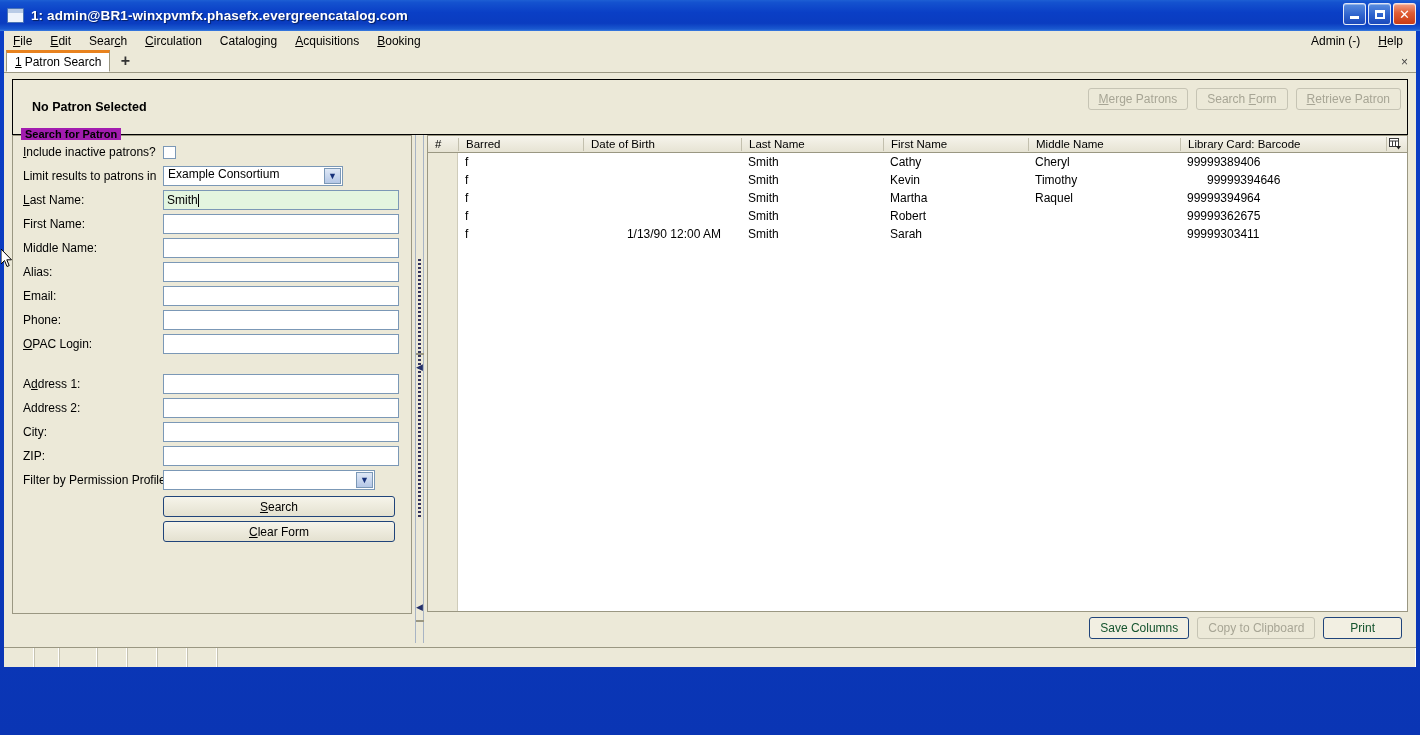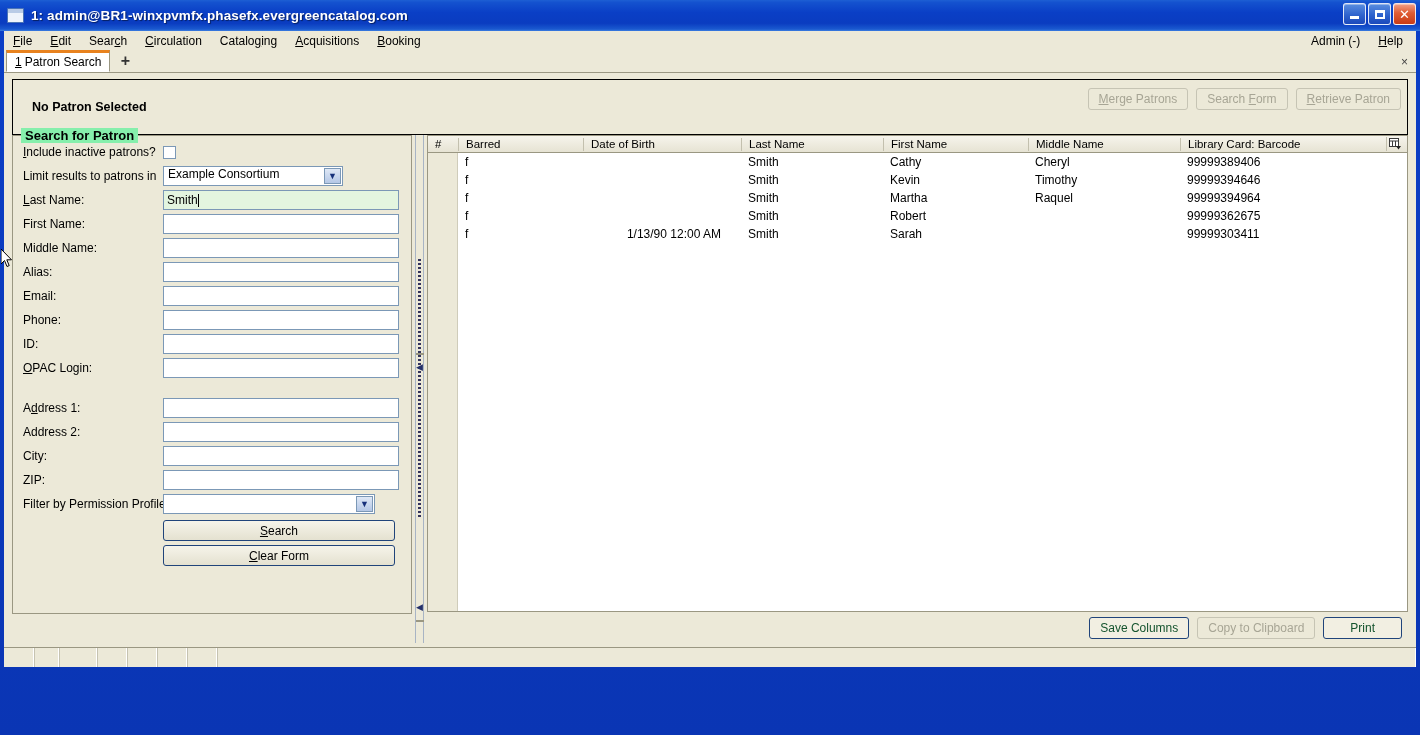--- a/index.html
+++ b/index.html
@@ -198,22 +198,22 @@
   
   #search-box {
     border: 1px solid #9a9782;
     background: #ece9d8;
     padding: 4px 10px 10px 10px;
     position: relative;
     height: 479px;
   }
   #search-legend {
     position: absolute; top: -8px; left: 8px;
-    background: #86efac; padding: 0 4px;
-    font-weight: bold; font-size: 13px;
+    background: #a21caf; padding: 0 4px;
+    font-weight: bold; font-size: 11px;
   }
   .frow {
     display: flex; align-items: center;
     height: 24px;
   }
   .flabel {
     width: 140px; font-size: 12px; color: #000; white-space: nowrap;
   }
   .finput {
     width: 236px; height: 20px;
@@ -444,24 +444,20 @@
             <div class="frow">
               <div class="flabel">Email:</div>
               <div class="finput"></div>
             </div>
 
             <div class="frow">
               <div class="flabel">Phone:</div>
               <div class="finput"></div>
             </div>
 
-            <div class="frow">
-              <div class="flabel">ID:</div>
-              <div class="finput"></div>
-            </div>
 
             <div class="frow">
               <div class="flabel"><span class="u">O</span>PAC Login:</div>
               <div class="finput"></div>
             </div>
 
 
             <div class="fgap"></div>
 
             <div class="frow">
@@ -552,21 +548,21 @@
                   <div class="td" style="width: 152px;">Cheryl</div>
                   <div class="td" style="width: 205px;">99999389406</div>
                 </div>
                 <div class="trow">
                   <div class="td num" style="width: 30px;">2</div>
                   <div class="td" style="width: 125px;">f</div>
                   <div class="td" style="width: 158px; text-align: right; padding-right: 20px; padding-left: 0px;"></div>
                   <div class="td" style="width: 142px;">Smith</div>
                   <div class="td" style="width: 145px;">Kevin</div>
                   <div class="td" style="width: 152px;">Timothy</div>
-                  <div class="td" style="width: 205px;">99999394646</div>
+                  <div class="td" style="width: 205px; margin-left: 20px;">99999394646</div>
                 </div>
                 <div class="trow">
                   <div class="td num" style="width: 30px;">3</div>
                   <div class="td" style="width: 125px;">f</div>
                   <div class="td" style="width: 158px; text-align: right; padding-right: 20px; padding-left: 0px;"></div>
                   <div class="td" style="width: 142px;">Smith</div>
                   <div class="td" style="width: 145px;">Martha</div>
                   <div class="td" style="width: 152px;">Raquel</div>
                   <div class="td" style="width: 205px;">99999394964</div>
                 </div>

